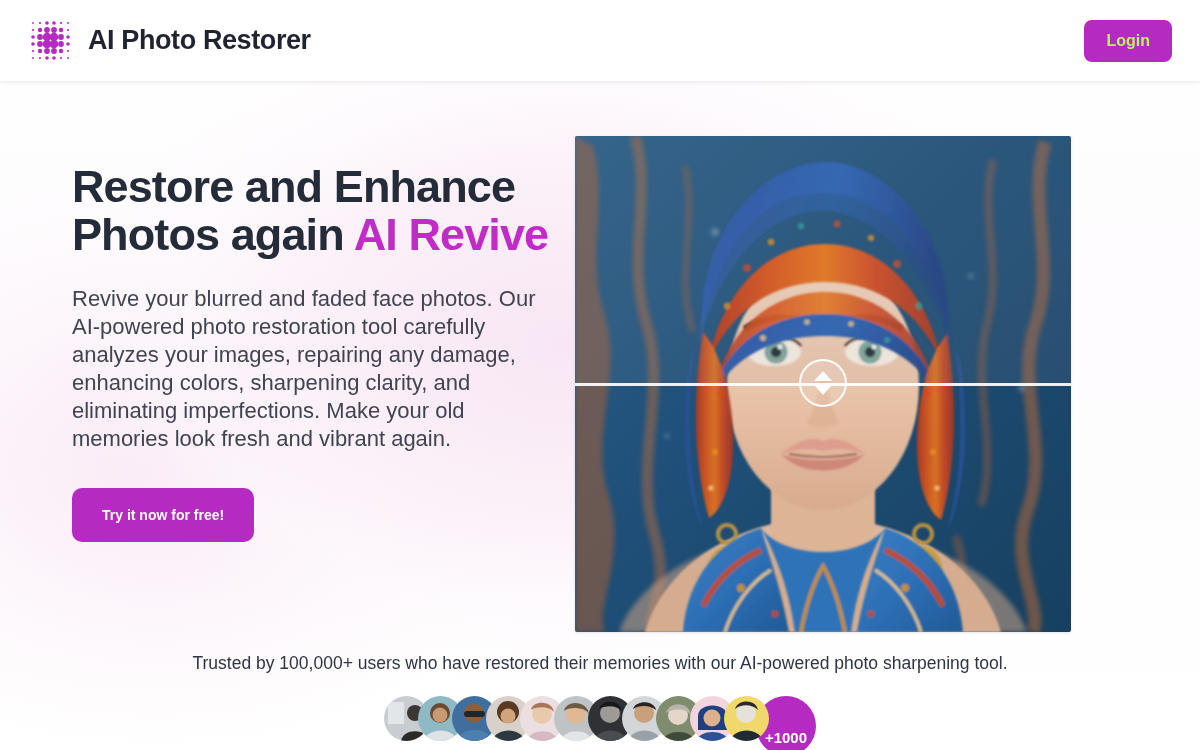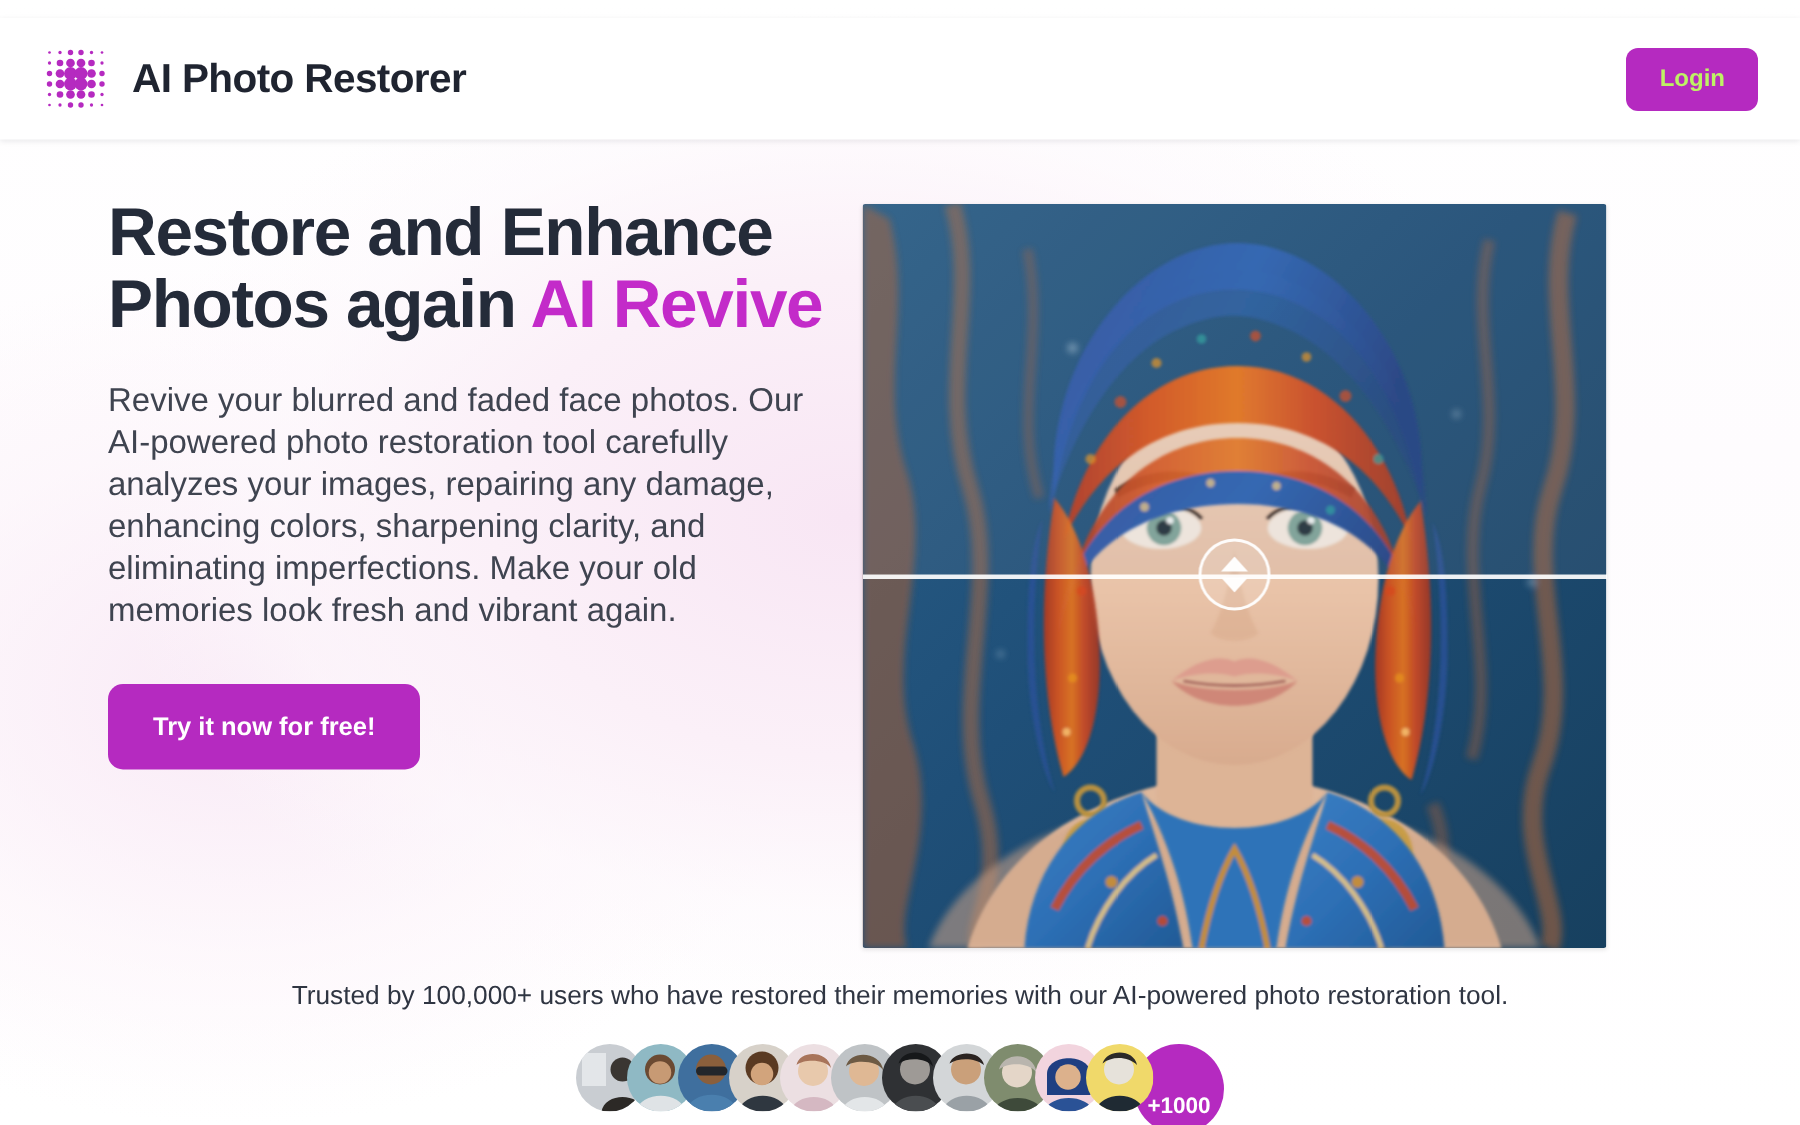--- a/index.html
+++ b/index.html
@@ -15,21 +15,21 @@
     width: 1200px; height: 750px;
     overflow: hidden;
     background:
       radial-gradient(ellipse 620px 420px at 47% 46%, #f8e6f4 0%, #fbf0f8 38%, rgba(253,248,252,0.55) 62%, rgba(255,255,255,0) 80%),
       radial-gradient(ellipse 520px 380px at 13% 62%, #f9eaf6 0%, rgba(252,242,249,0.5) 45%, rgba(255,255,255,0) 75%),
       linear-gradient(180deg, #ffffff 0%, #fefcfe 40%, #ffffff 100%);
   }
 
   
   header.site-header {
-    position: absolute; top: 12px; left: 0;
+    position: absolute; top: 0; left: 0;
     width: 1200px; height: 81px;
     background: #ffffff;
     box-shadow: 0 1px 4px rgba(17,24,39,0.10);
     display: flex; align-items: center;
     justify-content: space-between;
     padding: 0 28px 0 28px;
     z-index: 30;
   }
   .brand { display: flex; align-items: center; gap: 14px; }
   .logo-mark { width: 46px; height: 46px; display: block; }
@@ -55,20 +55,21 @@
     position: absolute;
     top: 81px; left: 0;
     width: 1200px; height: 569px;
     display: flex;
     align-items: flex-start;
   }
   .hero-left {
     width: 560px;
     padding-left: 72px;
     padding-top: 50px;
+    margin-top: 32px;
   }
   h1.headline {
     font-size: 45px;
     line-height: 48px;
     font-weight: bold;
     letter-spacing: -0.9px;
     color: #242b39;
     margin: 0 0 26px 0;
     max-width: 500px;
   }
@@ -80,21 +81,21 @@
     max-width: 482px;
     margin: 0 0 35px 0;
   }
   .cta-btn {
     display: inline-block;
     background: #b52ac0;
     color: #ffffff;
     border: none;
     border-radius: 10px;
     font-family: "Liberation Sans", sans-serif;
-    font-size: 17px; font-weight: bold;
+    font-size: 14px; font-weight: bold;
     padding: 20px 30px;
     cursor: pointer;
     line-height: 1;
   }
 
   
   .hero-right {
     position: relative;
     margin-left: 15px;
     margin-top: 55px;
@@ -411,21 +412,21 @@
         <div class="compare-handle">
           <span class="tri-up"></span>
           <span class="tri-down"></span>
         </div>
       </div>
     </div>
 
   </section>
 
   <div class="trust">
-    <div class="trust-text">Trusted by 100,000+ users who have restored their memories with our AI-powered photo restoration tool.</div>
+    <div class="trust-text">Trusted by 100,000+ users who have restored their memories with our AI-powered photo sharpening tool.</div>
     <div class="avatar-row">
 
       <div class="avatar">
         <svg viewBox="0 0 45 45">
             <rect width="45" height="45" fill="#c9cdd2"></rect>
             <rect x="4" y="6" width="16" height="22" fill="#e3e6e9"></rect>
             <circle cx="31" cy="17" r="8" fill="#3a3632"></circle>
             <path d="M17 45 C19 32 43 32 45 45 Z" fill="#2c2926"></path>
           </svg>
       </div>

